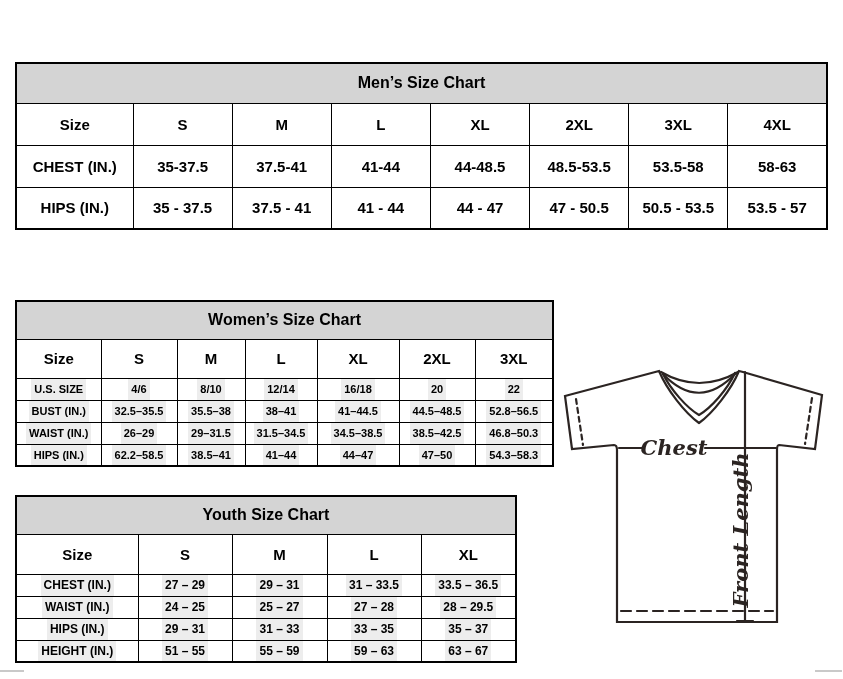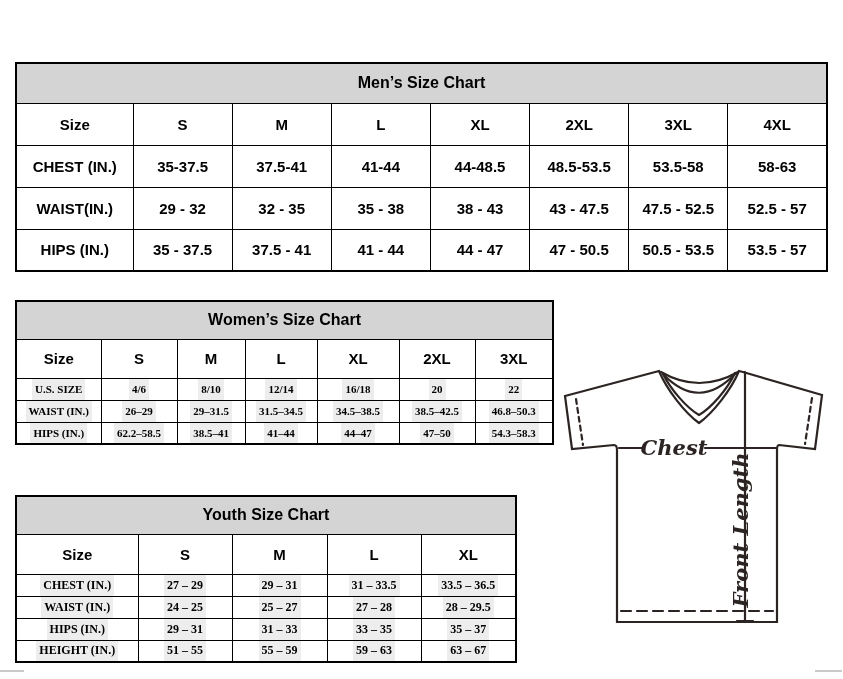--- a/index.html
+++ b/index.html
@@ -20,21 +20,21 @@
   
   .women{left:15px;top:300px;width:537px;}
   .women tr.band{height:38px;}
   .women tr.hdr{height:39px;font-size:15px;}
   .women tr.data{height:22px;font-size:11px;}
   
   .youth{left:15px;top:495px;width:500px;}
   .youth tr.band{height:38px;margin-left:27px;}
   .youth tr.hdr{height:40px;font-size:15px;}
   .youth tr.data{height:22px;font-size:12px;}
-  .hl{background:#ededed;padding:12px 3px;white-space:nowrap;font-family:Liberation Serif, serif;}
+  .hl{background:#ededed;padding:12px 3px;white-space:nowrap;}
   
   .jersey{position:absolute;left:555px;top:360px;}
   .jersey path{fill:none;stroke:#2b2422;stroke-width:2.2;stroke-linecap:round;}
   .jersey text{fill:#2b2422;font-family:"DejaVu Serif",serif;
                font-style:italic;font-weight:bold;}
   .sb{position:absolute;height:2px;background:#c9c9c9;}
 </style>
 </head>
 <body>
 
@@ -68,30 +68,20 @@
     </tr>
     <tr class="data">
       <td>CHEST (IN.)</td>
       <td>35-37.5</td>
       <td>37.5-41</td>
       <td>41-44</td>
       <td>44-48.5</td>
       <td>48.5-53.5</td>
       <td>53.5-58</td>
       <td>58-63</td>
-    </tr>
-    <tr class="data">
-      <td>WAIST(IN.)</td>
-      <td>29 - 32</td>
-      <td>32 - 35</td>
-      <td>35 - 38</td>
-      <td>38 - 43</td>
-      <td>43 - 47.5</td>
-      <td>47.5 - 52.5</td>
-      <td>52.5 - 57</td>
     </tr>
     <tr class="data">
       <td>HIPS (IN.)</td>
       <td>35 - 37.5</td>
       <td>37.5 - 41</td>
       <td>41 - 44</td>
       <td>44 - 47</td>
       <td>47 - 50.5</td>
       <td>50.5 - 53.5</td>
       <td>53.5 - 57</td>
@@ -125,20 +115,29 @@
     <tr class="data">
       <td><span class="hl">U.S. SIZE</span></td>
       <td><span class="hl">4/6</span></td>
       <td><span class="hl">8/10</span></td>
       <td><span class="hl">12/14</span></td>
       <td><span class="hl">16/18</span></td>
       <td><span class="hl">20</span></td>
       <td><span class="hl">22</span></td>
     </tr>
     <tr class="data">
+      <td><span class="hl">BUST (IN.)</span></td>
+      <td><span class="hl">32.5–35.5</span></td>
+      <td><span class="hl">35.5–38</span></td>
+      <td><span class="hl">38–41</span></td>
+      <td><span class="hl">41–44.5</span></td>
+      <td><span class="hl">44.5–48.5</span></td>
+      <td><span class="hl">52.8–56.5</span></td>
+    </tr>
+    <tr class="data">
       <td><span class="hl">WAIST (IN.)</span></td>
       <td><span class="hl">26–29</span></td>
       <td><span class="hl">29–31.5</span></td>
       <td><span class="hl">31.5–34.5</span></td>
       <td><span class="hl">34.5–38.5</span></td>
       <td><span class="hl">38.5–42.5</span></td>
       <td><span class="hl">46.8–50.3</span></td>
     </tr>
     <tr class="data">
       <td><span class="hl">HIPS (IN.)</span></td>

